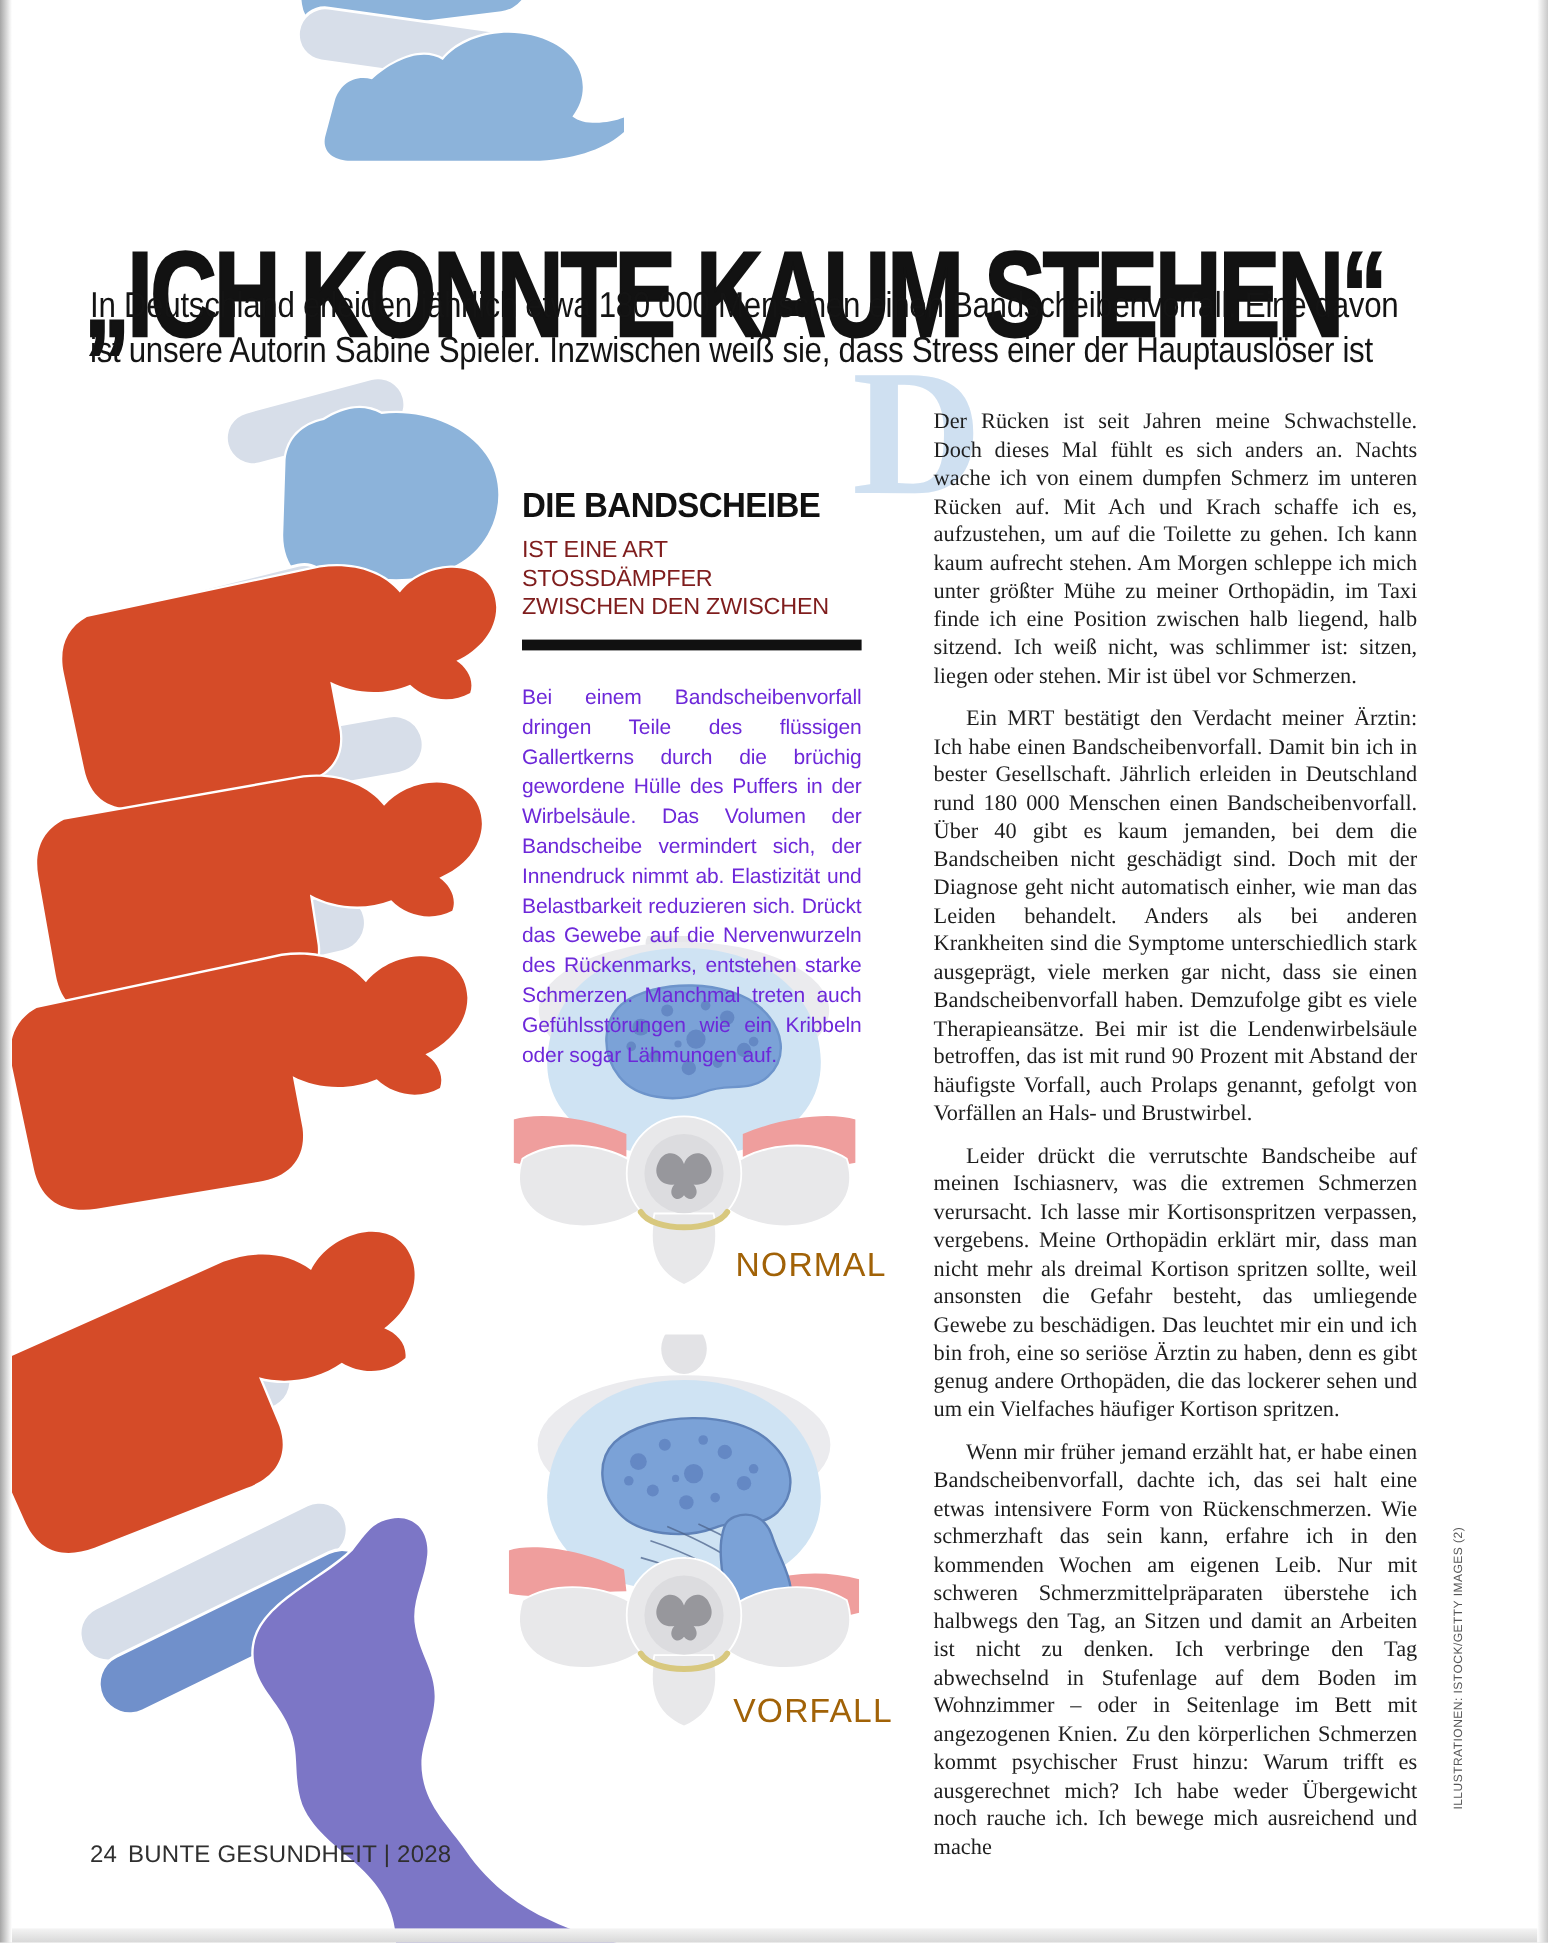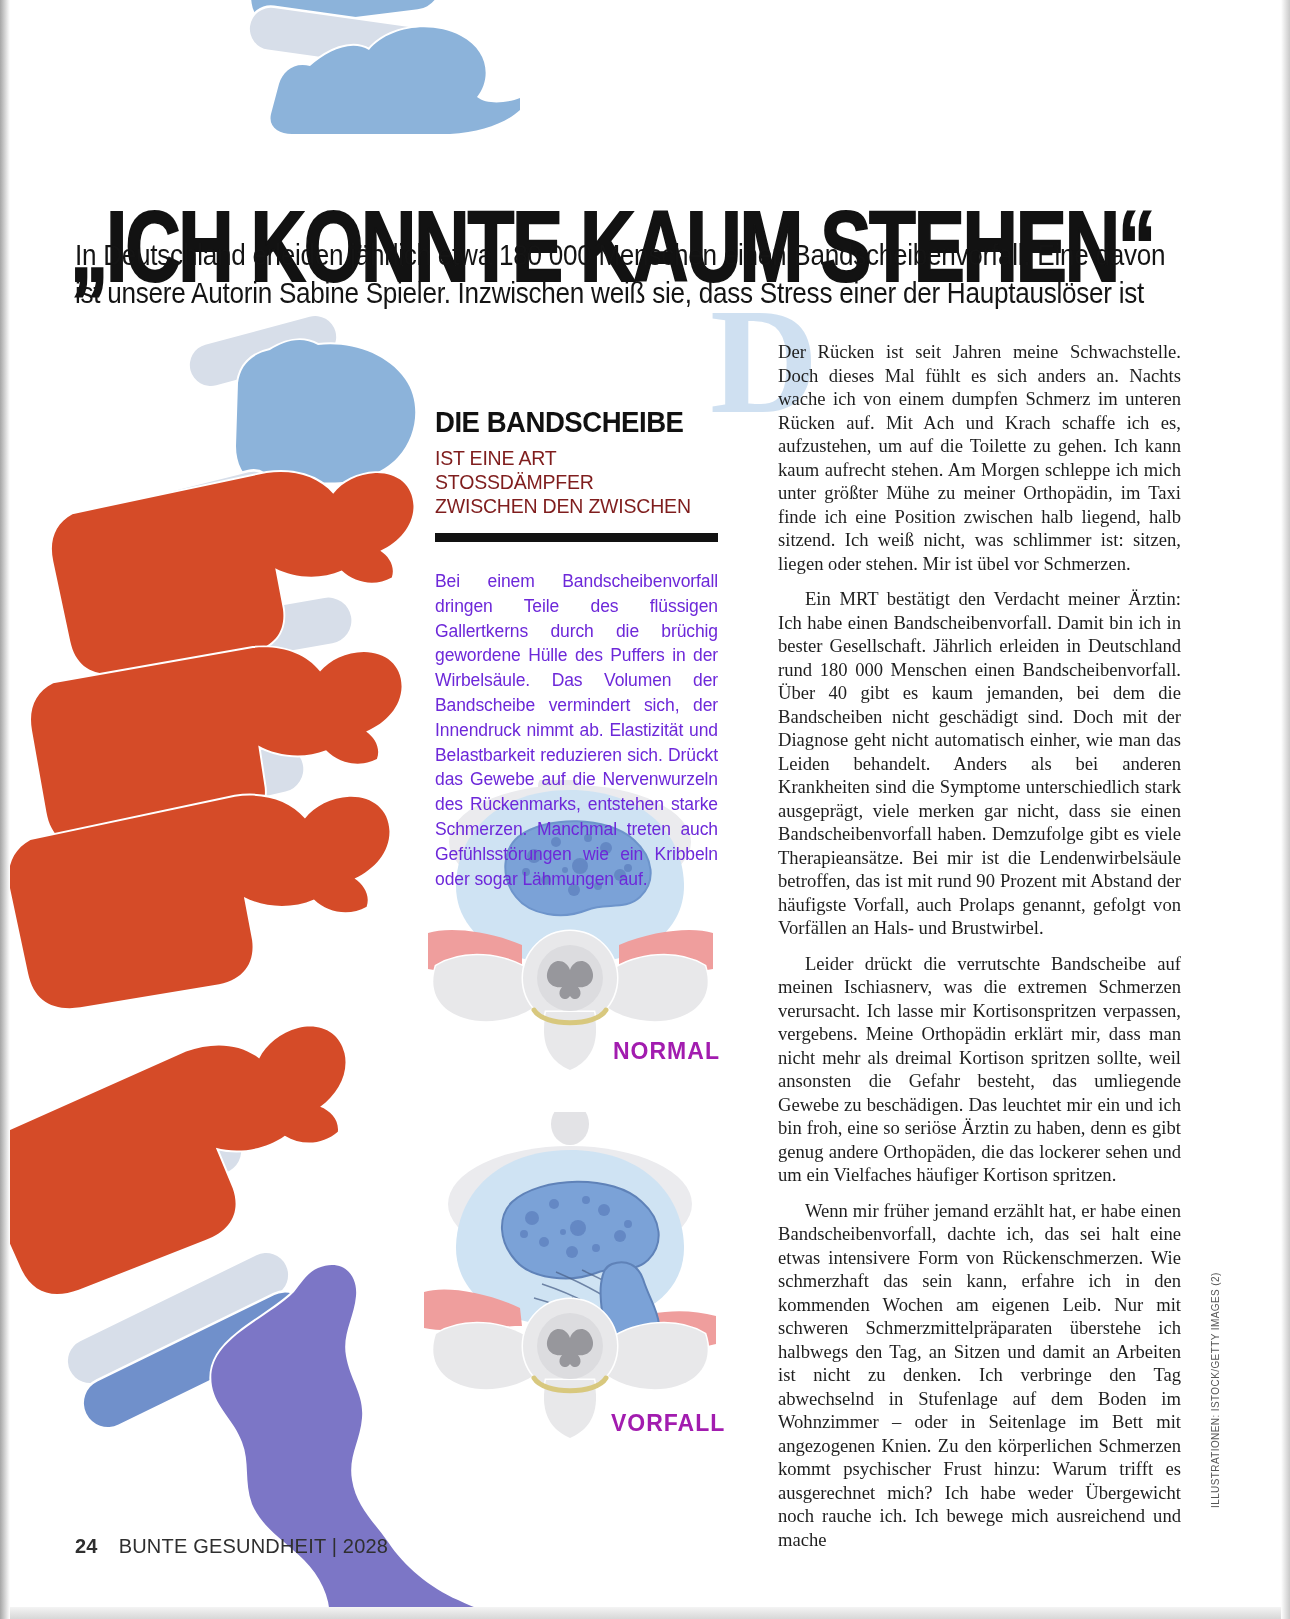--- a/index.html
+++ b/index.html
@@ -37,39 +37,39 @@
     transform:scaleX(0.95);transform-origin:left top;white-space:nowrap;margin:0 0 7px 0;
   }
   .kicker-sub{font-size:19.5px;line-height:24px;color:#7f1d1d;letter-spacing:-0.2px;}
   .kicker-rule{height:9px;background:#111;margin-top:15px;width:100%;}
   .kicker-body{
     margin-top:27px;font-size:17.5px;line-height:24.8px;color:#6d28d9;
     text-align:justify;letter-spacing:-0.1px;
   }
 
   .fig-label{
-    position:absolute;z-index:6;font-size:23px;color:#a21caf;letter-spacing:1px;font-weight:700;
+    position:absolute;z-index:6;font-size:28px;color:#a16207;letter-spacing:1px;font-weight:400;
   }
   .fig-label.normal{left:613px;top:1038px;}
   .fig-label.vorfall{left:611px;top:1410px;}
 
   .article{
     position:absolute;left:766px;top:328px;width:427px;z-index:5;
     font-family:"Liberation Serif",serif;font-size:18.6px;line-height:23.5px;color:#1e1e1e;
   }
   .article p{margin:12px;text-align:justify;position:relative;z-index:2;}
   .article p + p{text-indent:27px;}
   .dropcap{
     position:absolute;left:-56px;top:-42px;z-index:1;
     font-family:"Liberation Serif",serif;font-weight:700;font-size:150px;line-height:1;
     color:#cfe0f1;
   }
 
   .footer{position:absolute;left:75px;top:1535px;z-index:5;font-size:20px;color:#2f2f2f;letter-spacing:0.2px;}
-  .footer .num{font-weight:700;margin-right:21px;}
+  .footer .num{font-weight:400;margin-right:9px;}
 
   .credit{
     position:absolute;left:1210px;top:1316px;height:192px;z-index:5;
     writing-mode:vertical-rl;transform:rotate(180deg);
     font-size:10px;color:#555;letter-spacing:0.4px;white-space:nowrap;
   }
 </style>
 </head>
 <body>
 

